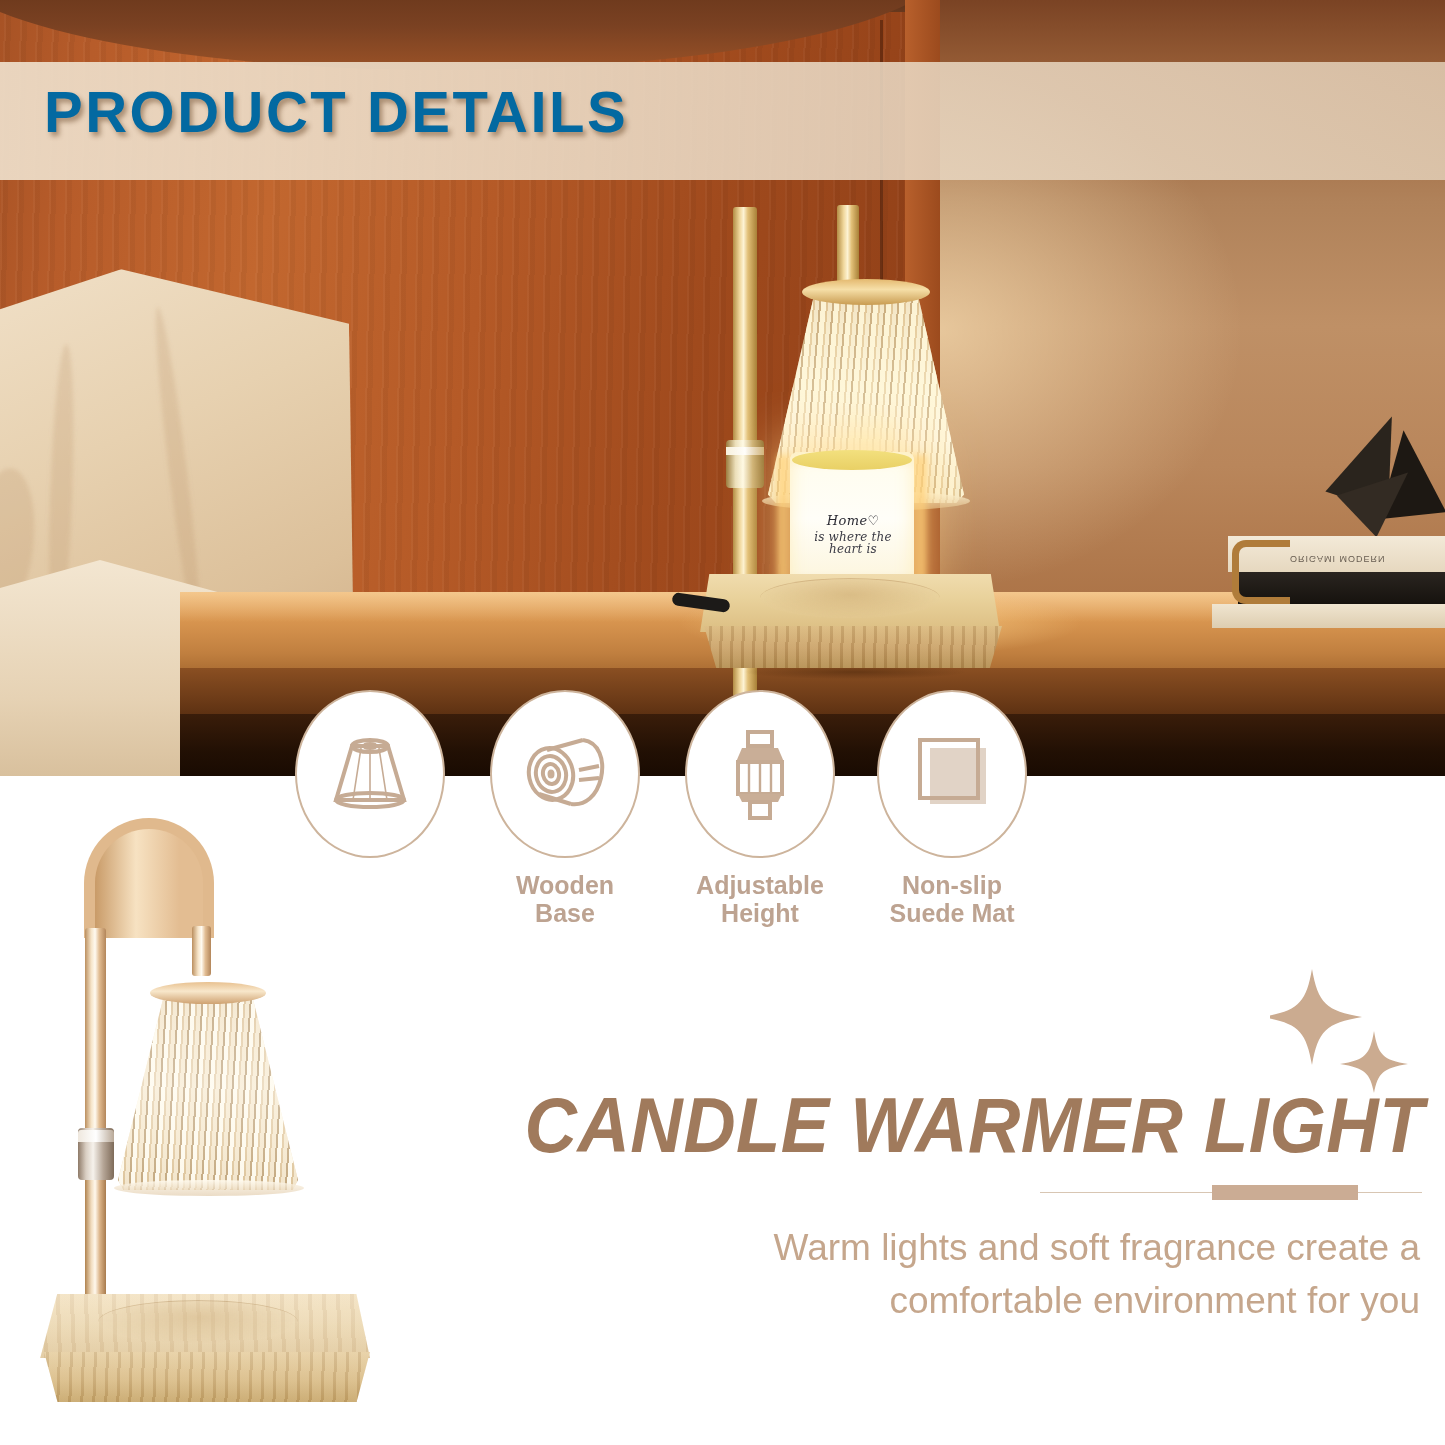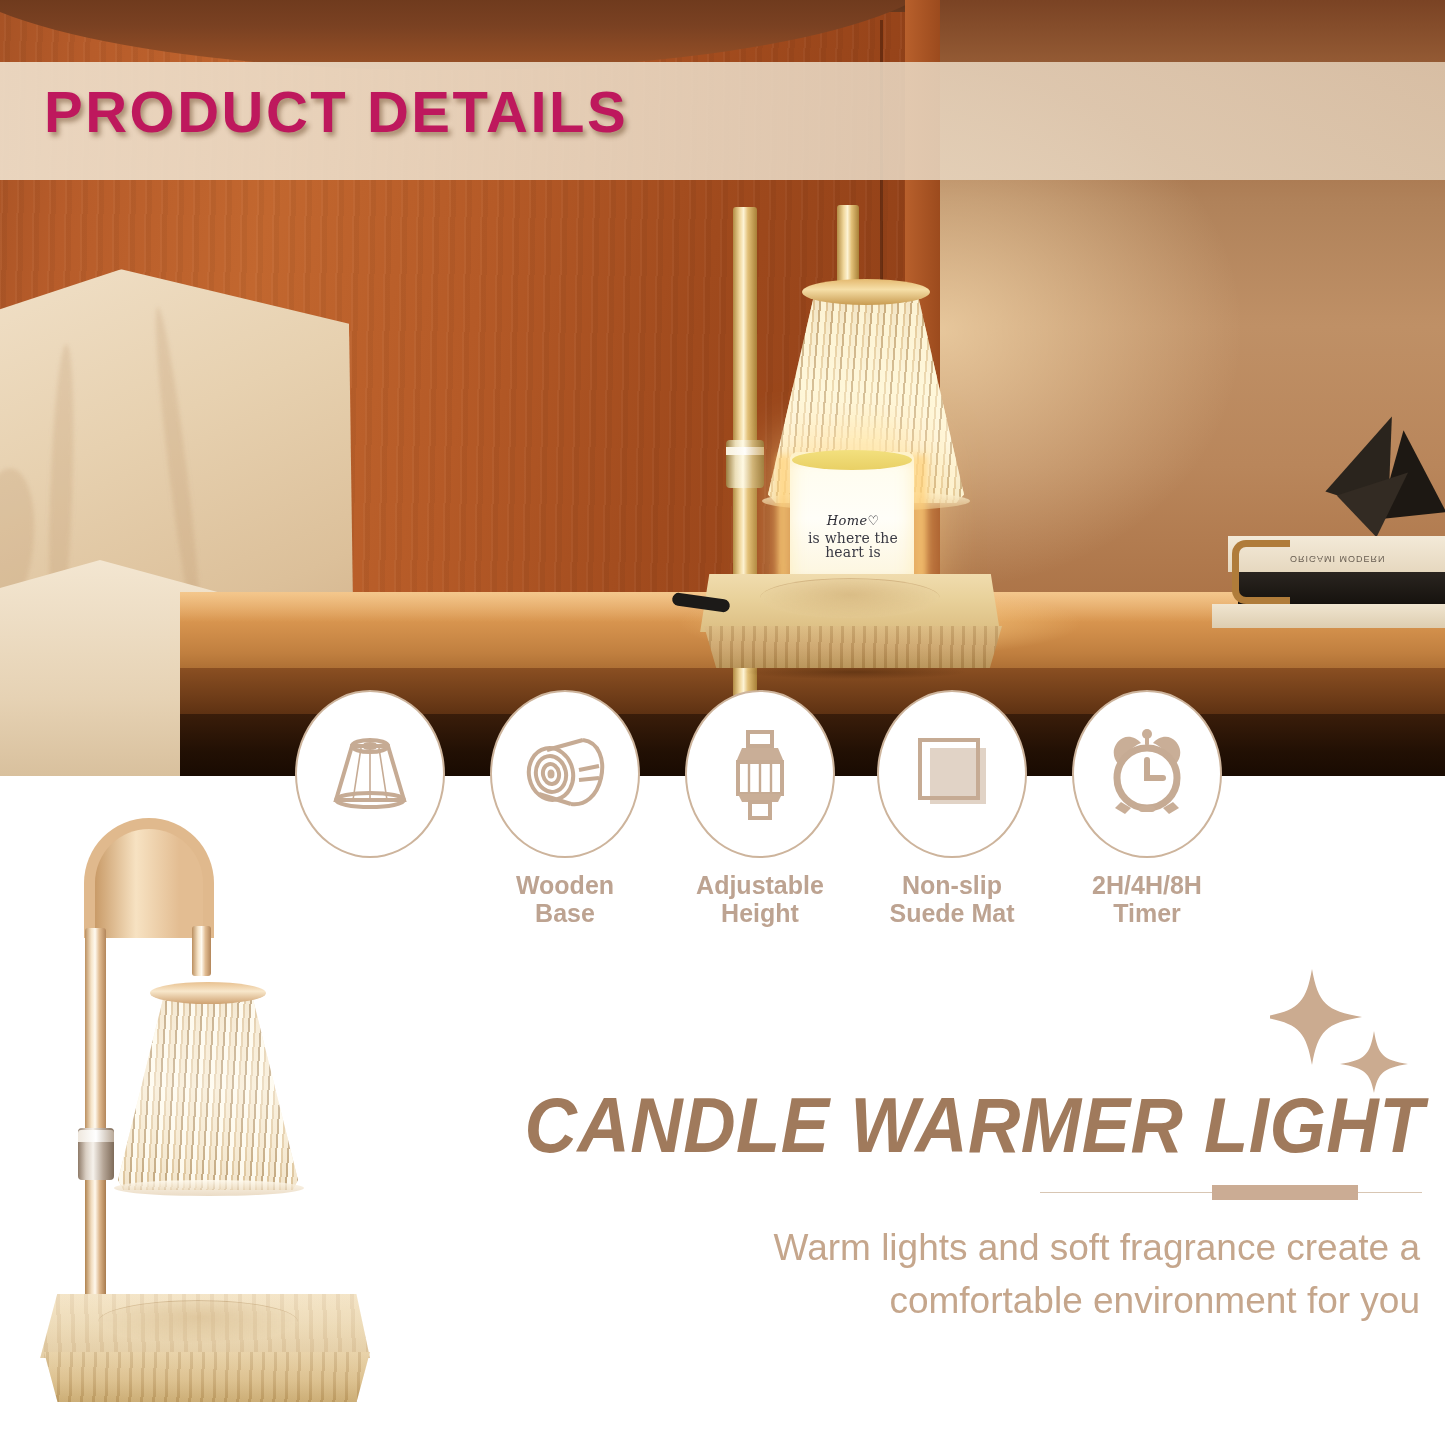--- a/index.html
+++ b/index.html
@@ -185,22 +185,22 @@
   .candle-label {
     position:absolute; left:806px; top:512px; width:94px; height:48px;
     text-align:center; line-height:1;
   }
   .candle-home {
     font-family:"DejaVu Serif", serif; font-style:italic; font-size:13px;
     color:#2b2b33; letter-spacing:.4px;
   }
   .candle-heart { font-size:13px; color:#2b2b33; }
   .candle-sub {
-    display:block; font-family:"DejaVu Serif", serif; 
-    font-size:14px; color:#3a3a44; margin-top:3px; letter-spacing:.2px;
+    display:block; font-family:"DejaVu Serif", serif; font-style:italic;
+    font-size:12px; color:#3a3a44; margin-top:3px; letter-spacing:.2px;
   }
 
   
   .base-top {
     position:absolute; left:694px; top:574px; width:306px; height:58px;
     background:linear-gradient(180deg,#f0dcae 0%,#e9d29c 40%,#dcbe82 100%);
     clip-path:polygon(5% 0%, 97% 0%, 100% 100%, 2% 100%);
   }
   .base-recess {
     position:absolute; left:760px; top:578px; width:180px; height:40px;
@@ -264,21 +264,21 @@
     border-left:20px solid transparent; border-right:52px solid transparent; border-bottom:54px solid #332b23;
     transform:rotate(-64deg); }
 
   
   .banner {
     position:absolute; left:0; top:62px; width:1445px; height:118px;
     background:linear-gradient(90deg, rgba(238,222,201,.93) 0%, rgba(232,214,192,.90) 55%, rgba(226,206,182,.86) 100%);
   }
   .banner-title {
     position:absolute; left:44px; top:78px;
-    font-size:58px; font-weight:bold; color:#be185d;
+    font-size:58px; font-weight:bold; color:#0369a1;
     letter-spacing:2.5px;
     text-shadow:3px 4px 5px rgba(90,55,25,.45);
     font-family:"Liberation Sans", sans-serif;
   }
 
   
   .features { position:absolute; left:0; top:690px; width:1445px; height:250px; }
   .feat { position:absolute; top:0; width:168px; text-align:center; }
   .feat-circle {
     position:relative; margin:0 auto;
@@ -526,37 +526,20 @@
       <div class="feat-circle">
         <svg width="96" height="96" viewBox="0 0 96 96">
           <path class="ic-fill" d="M26 22 H82 V78 H26 Z" opacity=".55"></path>
           <rect class="ic" x="16" y="14" width="58" height="58" fill="#ffffff"></rect>
         </svg>
       </div>
       <div class="feat-label">Non-slip
 Suede Mat</div>
     </div>
 
-    <div class="feat" style="left:1063px;">
-      <div class="feat-circle">
-        <svg width="96" height="96" viewBox="0 0 96 96">
-          <path class="ic-fill" d="M24 12 C12 18 12 34 22 40 C26 28 34 20 42 17 C38 12 30 9 24 12 Z"></path>
-          <path class="ic-fill" d="M72 12 C84 18 84 34 74 40 C70 28 62 20 54 17 C58 12 66 9 72 12 Z"></path>
-          <rect class="ic-fill" x="46" y="8" width="4" height="12" rx="2"></rect>
-          <circle class="ic-fill" cx="48" cy="8" r="5"></circle>
-          <circle class="ic" cx="48" cy="52" r="30" style="stroke-width:7"></circle>
-          <path class="ic" style="stroke-width:6; stroke-linecap:round" d="M48 34 V52 H64"></path>
-          <path class="ic-fill" d="M22 76 L32 82 L26 88 L16 82 Z"></path>
-          <path class="ic-fill" d="M74 76 L64 82 L70 88 L80 82 Z"></path>
-          <rect class="ic-fill" x="40" y="80" width="16" height="6" rx="3"></rect>
-        </svg>
-      </div>
-      <div class="feat-label">2H/4H/8H
-Timer</div>
-    </div>
 
 
   </div>
 
   <div class="prod">
     <div class="p-arc"></div>
     <div class="p-pole-l"></div>
     <div class="p-pole-l2"></div>
     <div class="p-pole-r"></div>
     <div class="p-shade"></div>

